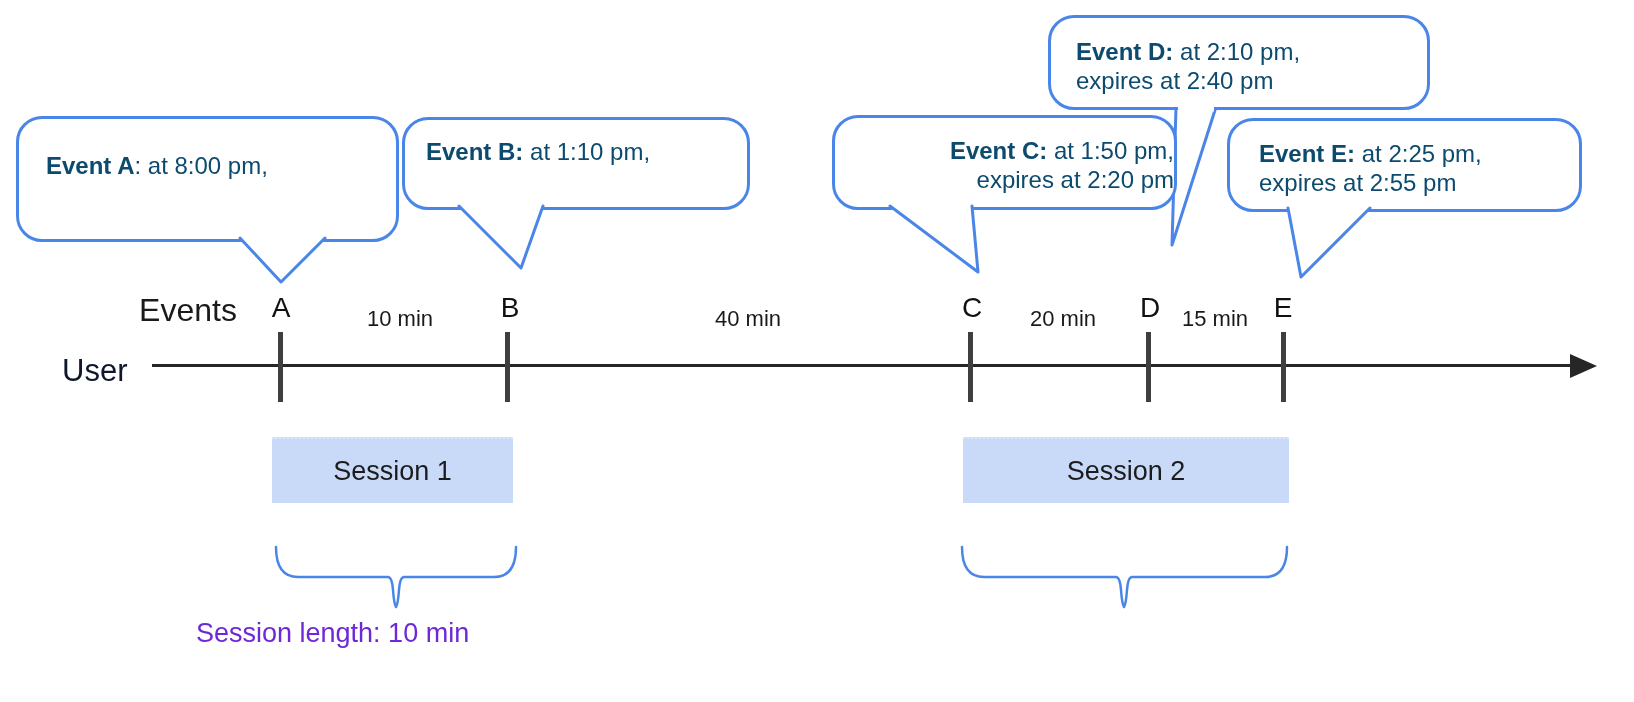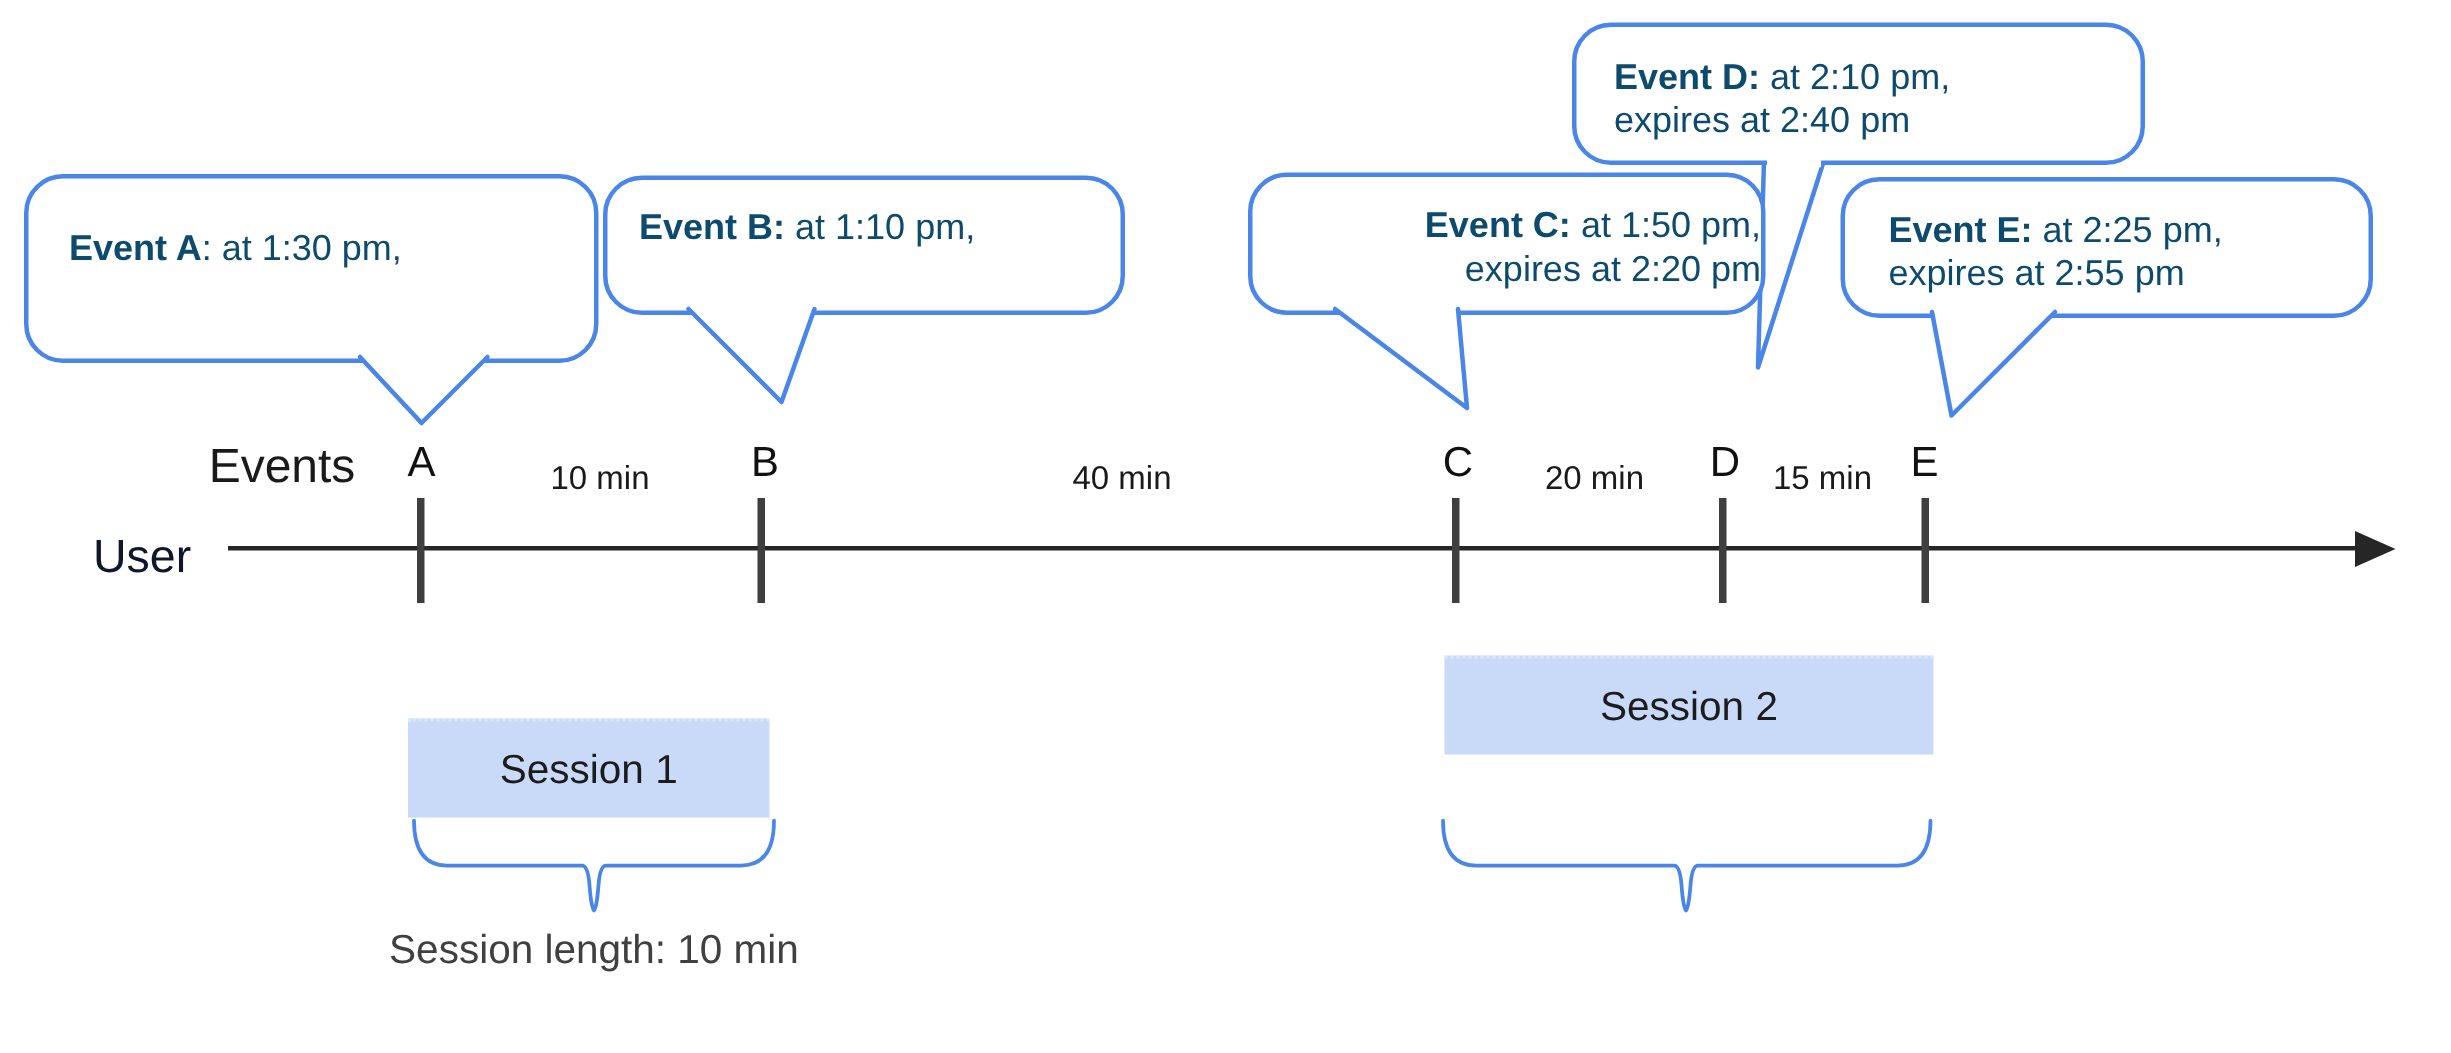--- a/index.html
+++ b/index.html
@@ -28,24 +28,24 @@
           border-radius:26px;font-size:24px;line-height:29px;z-index:3;color:#0c4a6e;}
   .bubble-a{left:16px;top:116px;width:383px;height:126px;padding:32px 0 0 27px;}
   .bubble-b{left:402px;top:117px;width:348px;height:93px;padding:17px 0 0 21px;}
   .bubble-c{left:832px;top:115px;width:345px;height:95px;padding:18px 0 0 21px;text-align:right;}
   .bubble-d{left:1048px;top:15px;width:382px;height:95px;padding:19px 0 0 25px;}
   .bubble-e{left:1227px;top:118px;width:355px;height:94px;padding:18px 0 0 29px;}
 
   
   .session-box{position:absolute;top:437px;height:66px;background:#c9daf8;border-top:2px dotted #dde7fa;
                display:flex;align-items:center;justify-content:center;font-size:27px;color:#1c1c1c;z-index:1;box-sizing:border-box;}
-  .session-1{left:272px;width:241px;margin-top:42px;}
+  .session-1{left:272px;width:241px;}
   .session-2{left:963px;width:326px;}
 
-  .session-length{position:absolute;top:618px;width:400px;text-align:center;font-size:27px;color:#404040;z-index:1;}
+  .session-length{position:absolute;top:618px;width:400px;font-size:27px;color:#6d28d9;z-index:1;}
   .len-1{left:196px;}
   .len-2{left:920px;}
 </style>
 </head>
 <body>
 
 <div id="canvas">
 
   <svg class="layer z2" viewBox="0 0 1634 702">
     <path d="M 1176,107 L 1172,245 L 1216,107" fill="#ffffff" stroke="#4a86e8" stroke-width="3" stroke-linejoin="round" stroke-linecap="round"></path>
@@ -70,21 +70,21 @@
   <div class="ev-label ev-b">B</div>
   <div class="ev-label ev-c">C</div>
   <div class="ev-label ev-d">D</div>
   <div class="ev-label ev-e">E</div>
   <div class="gap-label gap-1">10 min</div>
   <div class="gap-label gap-2">40 min</div>
   <div class="gap-label gap-3">20 min</div>
   <div class="gap-label gap-4">15 min</div>
 
   <div class="bubble bubble-a">
-    <span style="font-weight:bold">Event A</span><span>: at 1:30 pm,</span>
+    <span style="font-weight:bold">Event A</span><span>: at 8:00 pm,</span>
   </div>
   <div class="bubble bubble-b">
     <span style="font-weight:bold">Event B:</span><span> at 1:10 pm,</span>
   </div>
   <div class="bubble bubble-c">
     <span style="font-weight:bold">Event C:</span><span> at 1:50 pm,</span>
     <div>expires at 2:20 pm</div>
   </div>
   <div class="bubble bubble-d">
     <span style="font-weight:bold">Event D:</span><span> at 2:10 pm,</span>

